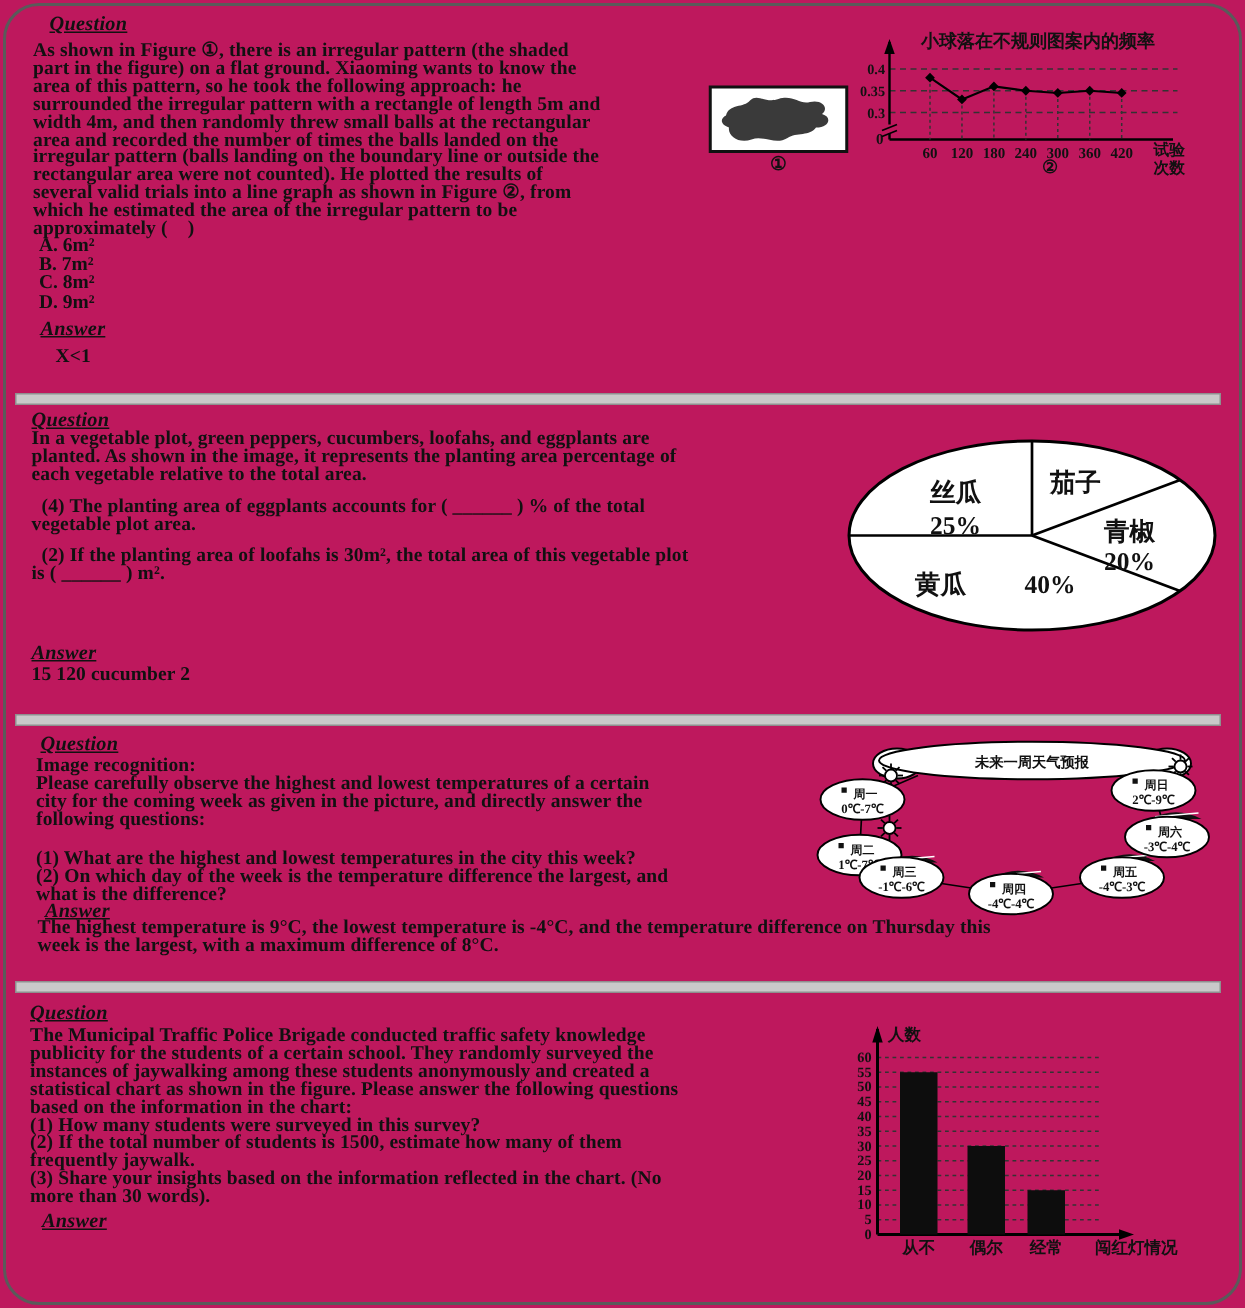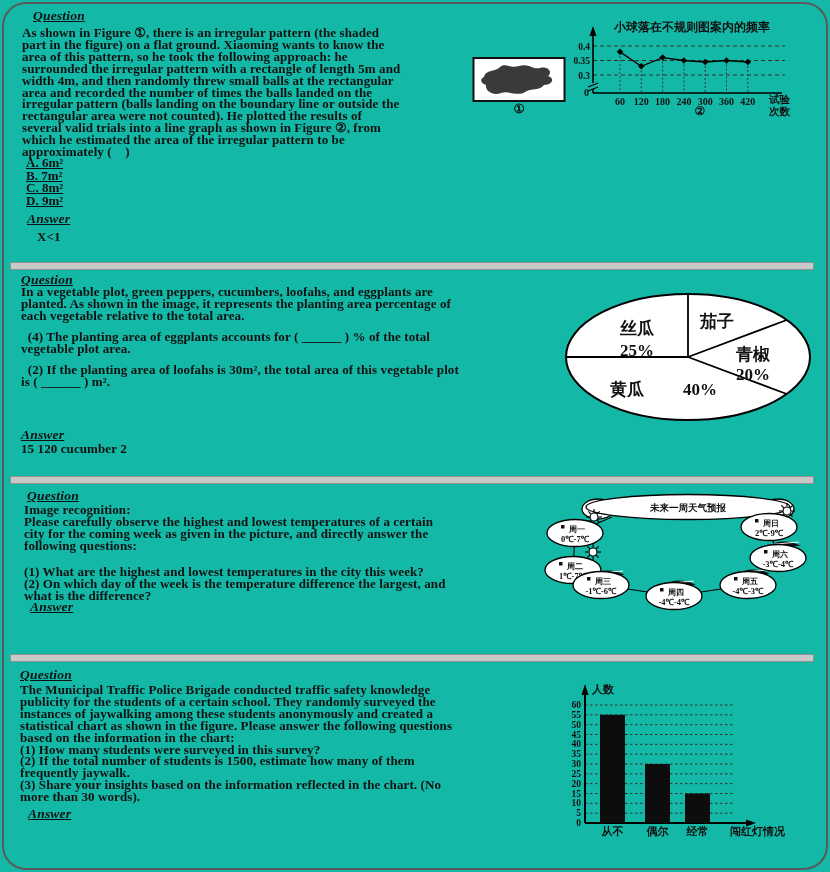--- a/index.html
+++ b/index.html
@@ -1,16 +1,16 @@
 <!DOCTYPE html>
 <html><head>
 <meta charset="utf-8">
 <style>
   html,body{margin:0;padding:0;background:#fff;}
-  #page{position:relative;width:830px;height:872px;background:#14b8a6;color:#111;
+  #page{position:relative;width:830px;height:872px;background:#be185d;color:#111;
         font-family:"Liberation Serif",serif;overflow:hidden;}
   .pageborder{position:absolute;inset:2px;border:2px solid #5a5a5a;border-radius:24px;pointer-events:none;}
   .hd{position:absolute;font-size:13.5px;font-weight:bold;font-style:italic;text-decoration:underline;letter-spacing:.2px;}
   .txt{position:absolute;font-size:13px;font-weight:bold;line-height:11.9px;white-space:pre-wrap;letter-spacing:.1px;}
   .opts{position:absolute;font-size:13px;font-weight:bold;}
   .opts div{line-height:12.7px;}
   .sep{position:absolute;left:10px;width:802px;height:6px;background:#c9c9c9;border:1px solid #8f8f8f;}
   .cap{position:absolute;font-size:12.5px;font-weight:bold;text-align:center;}
   svg{position:absolute;overflow:visible;}
   svg text{font-family:"Liberation Serif",serif;font-weight:bold;fill:#111;}
@@ -26,21 +26,21 @@
 part in the figure) on a flat ground. Xiaoming wants to know the
 area of this pattern, so he took the following approach: he
 surrounded the irregular pattern with a rectangle of length 5m and
 width 4m, and then randomly threw small balls at the rectangular
 area and recorded the number of times the balls landed on the
 irregular pattern (balls landing on the boundary line or outside the
 rectangular area were not counted). He plotted the results of
 several valid trials into a line graph as shown in Figure ②, from
 which he estimated the area of the irregular pattern to be
 approximately (    )</div>
-  <div class="opts" style="left:26px;top:157px;text-decoration:underline;">
+  <div class="opts" style="left:26px;top:157px;">
     <div> A. 6m²</div>
     <div>B. 7m²</div>
     <div>C. 8m²</div>
     <div>D. 9m²</div>
   </div>
   <div class="hd" style="left:27px;top:211px;">Answer</div>
   <div class="txt" style="left:37px;top:231px;">X&lt;1</div>
 
   <svg id="fig1" style="left:472px;top:56px;" width="94" height="48">
     <rect x="1.5" y="2" width="91" height="43" fill="#fff" stroke="#111" stroke-width="2"></rect>
@@ -122,20 +122,22 @@
 
   <div class="hd" style="left:27px;top:488px;">Question</div>
   <div class="txt" style="left:24px;top:504px;width:545px;">Image recognition:
 Please carefully observe the highest and lowest temperatures of a certain
 city for the coming week as given in the picture, and directly answer the
 following questions:</div>
   <div class="txt" style="left:24px;top:566px;width:560px;">(1) What are the highest and lowest temperatures in the city this week?
 (2) On which day of the week is the temperature difference the largest, and
 what is the difference?</div>
   <div class="hd" style="left:30px;top:599px;">Answer</div>
+  <div class="txt" style="left:25px;top:612px;width:795px;">The highest temperature is 9°C, the lowest temperature is -4°C, and the temperature difference on Thursday this
+week is the largest, with a maximum difference of 8°C.</div>
 
   <svg id="weather-figure" style="left:546px;top:486px;" width="284" height="138">
       <line x1="66" y1="31" x2="29" y2="47" stroke="#000" stroke-width="1.1"></line>
       <line x1="29" y1="47" x2="27" y2="84" stroke="#000" stroke-width="1.1"></line>
       <line x1="27" y1="84" x2="55" y2="99" stroke="#000" stroke-width="1.1"></line>
       <line x1="55" y1="99" x2="128" y2="110" stroke="#000" stroke-width="1.1"></line>
       <line x1="128" y1="110" x2="202" y2="99" stroke="#000" stroke-width="1.1"></line>
       <line x1="202" y1="99" x2="232" y2="72" stroke="#000" stroke-width="1.1"></line>
       <line x1="232" y1="72" x2="223" y2="41" stroke="#000" stroke-width="1.1"></line>
       <line x1="223" y1="41" x2="198" y2="30" stroke="#000" stroke-width="1.1"></line>

